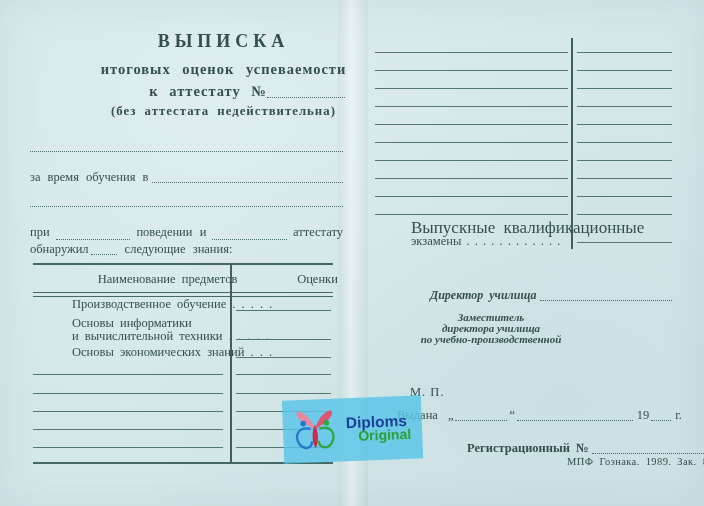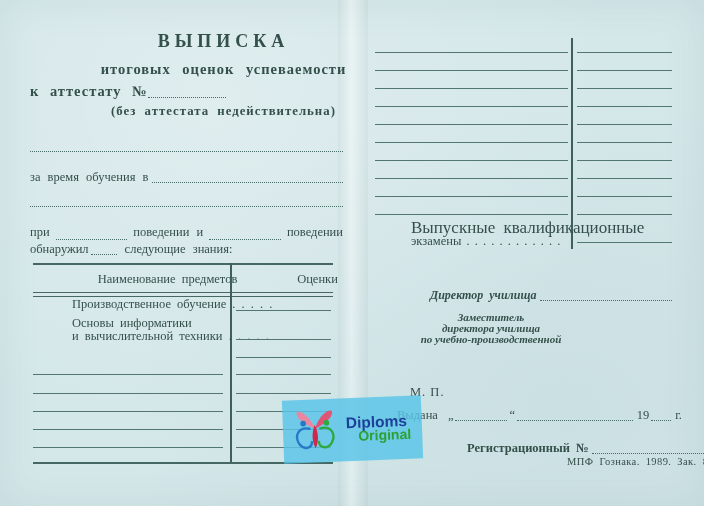--- a/index.html
+++ b/index.html
@@ -38,41 +38,41 @@
   .imprint{letter-spacing:0.4px; word-spacing:3px;}
 </style>
 </head>
 <body>
 
 <div class="page">
   <div class="fold"></div>
 
   <div class="t ctr b" style="left:30px;width:315px;top:31px;font-size:18px;letter-spacing:5px;">ВЫПИСКА</div>
   <div class="t ctr b" style="left:30px;width:315px;top:61px;font-size:14.5px;letter-spacing:1px;word-spacing:7px;">итоговых оценок успеваемости</div>
-  <div class="row" style="left:30px;width:315px;top:83px;justify-content:flex-start;">
+  <div class="row" style="left:30px;width:315px;top:83px;justify-content:flex-end;">
     <span class="b" style="font-size:14.5px;letter-spacing:1px;word-spacing:6px;">к аттестату №</span>
     <span class="dl" style="width:78px;"></span>
   </div>
   <div class="t ctr b" style="left:30px;width:315px;top:104px;font-size:12.8px;letter-spacing:1px;word-spacing:4px;">(без аттестата недействительна)</div>
 
   <div class="dotrule" style="left:30px;width:313px;top:151px;"></div>
 
   <div class="row" style="left:30px;width:313px;top:170px;font-size:12.5px;word-spacing:4px;">
     <span>за время обучения в</span>
     <span class="dl grow" style="margin-left:4px;"></span>
   </div>
 
   <div class="dotrule" style="left:30px;width:313px;top:206px;"></div>
 
   <div class="row" style="left:30px;width:313px;top:225px;font-size:12.5px;word-spacing:4px;">
     <span>при</span>
     <span class="dl grow" style="margin:0 6px;"></span>
     <span>поведении и</span>
     <span class="dl grow" style="margin:0 6px;"></span>
-    <span>поведении</span>
+    <span>аттестату</span>
   </div>
 
   <div class="row" style="left:30px;width:313px;top:242px;font-size:12.5px;word-spacing:4px;">
     <span>обнаружил</span>
     <span class="dl" style="width:26px;margin:0 8px 2px 2px;"></span>
     <span>следующие знания:</span>
   </div>
 
   <div style="position:absolute;left:33px;top:263px;width:300px;height:201px;">
     <div class="ln2" style="left:0;top:0;width:300px;"></div>
@@ -81,20 +81,21 @@
     <div style="position:absolute;left:0;top:29px;width:300px;height:3px;border-top:1.4px solid #456862;border-bottom:1px solid #456862;"></div>
     <div class="vln" style="left:197px;top:0;height:201px;"></div>
 
     <div class="t" style="left:3px;top:34px;font-size:12.5px;word-spacing:3px;">Производственное обучение .  .  .  .  .</div>
     <div class="ln" style="left:203px;top:47px;width:95px;"></div>
 
     <div class="t" style="left:3px;top:53px;font-size:12.5px;word-spacing:3px;text-align:right;">Основы информатики</div>
     <div class="t" style="left:3px;top:66px;font-size:12.5px;word-spacing:3px;">и вычислительной техники .  .  .  .  .</div>
     <div class="ln" style="left:203px;top:76px;width:95px;"></div>
 
+    <div class="t" style="left:3px;top:82px;font-size:12.5px;word-spacing:3px;">Основы экономических знаний  .  .  .</div>
     <div class="ln" style="left:203px;top:94px;width:95px;"></div>
 
     <div class="ln" style="left:0;top:111px;width:190px;"></div>
     <div class="ln" style="left:203px;top:111px;width:95px;"></div>
     <div class="ln" style="left:0;top:130px;width:190px;"></div>
     <div class="ln" style="left:203px;top:130px;width:95px;"></div>
     <div class="ln" style="left:0;top:148px;width:190px;"></div>
     <div class="ln" style="left:203px;top:148px;width:95px;"></div>
     <div class="ln" style="left:0;top:166px;width:190px;"></div>
     <div class="ln" style="left:203px;top:166px;width:95px;"></div>

